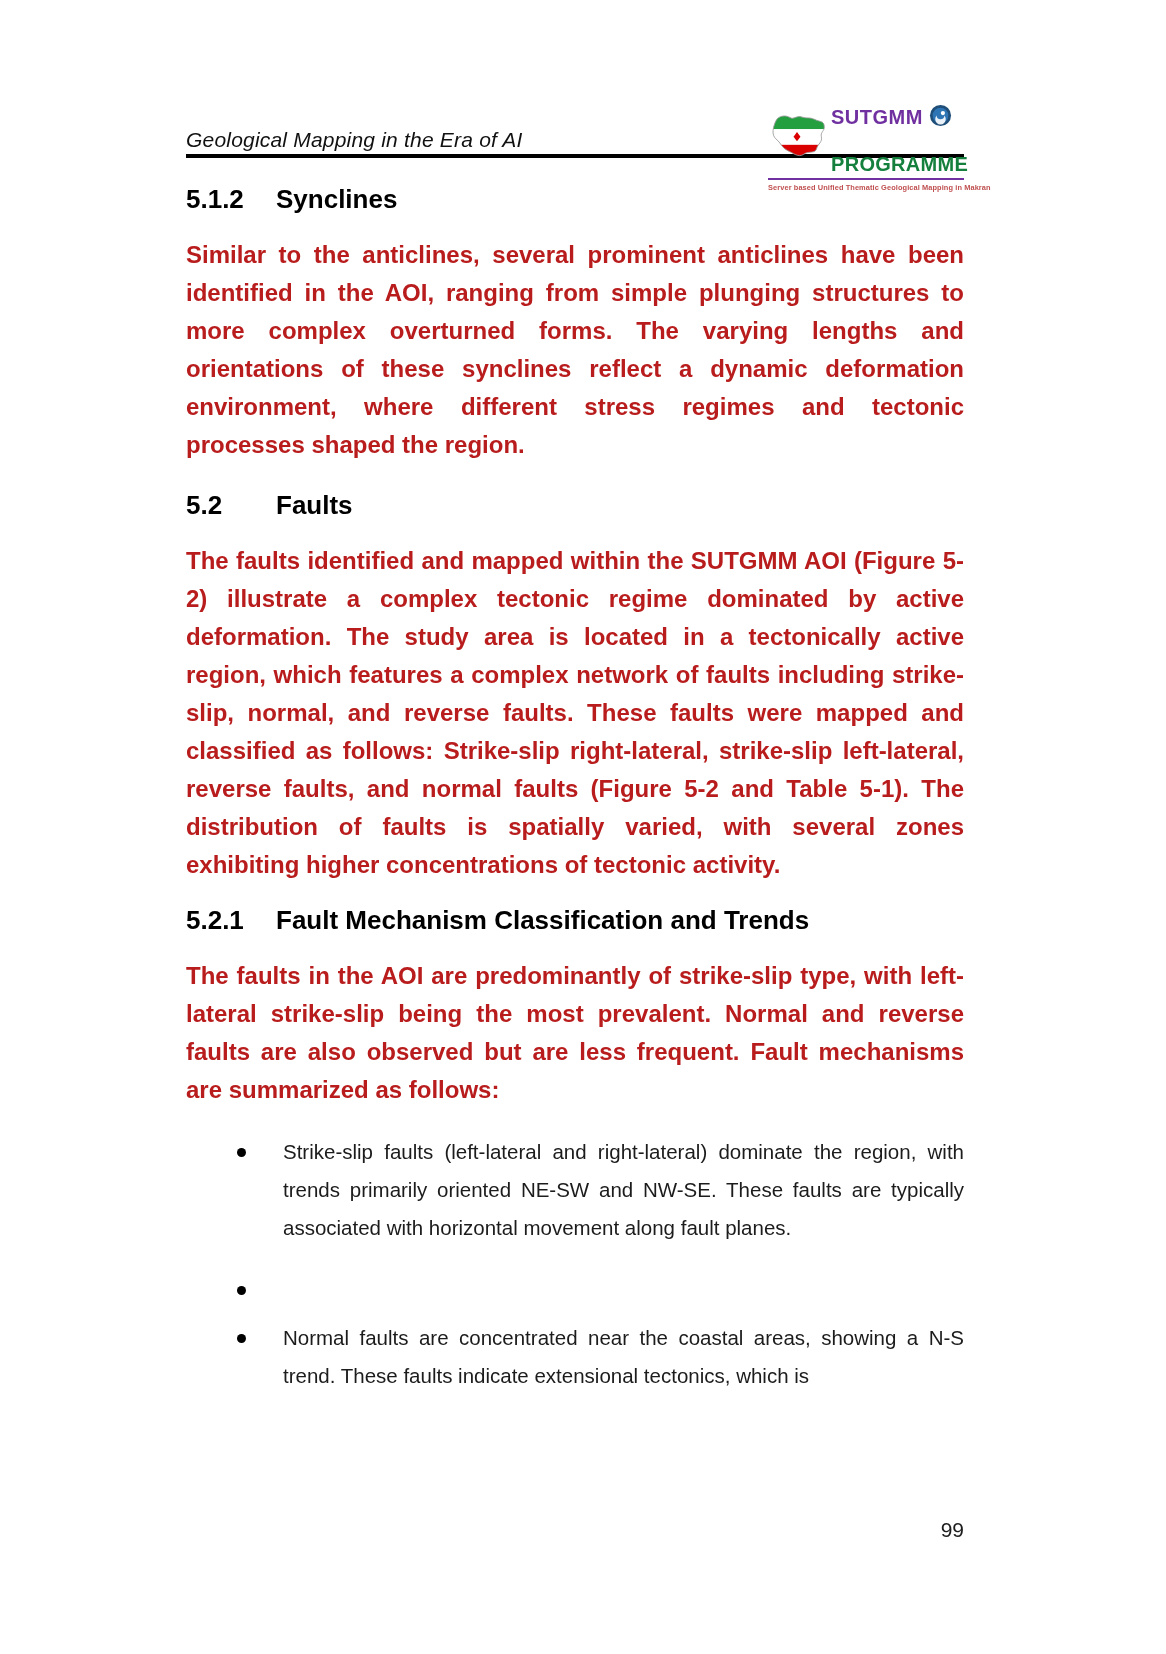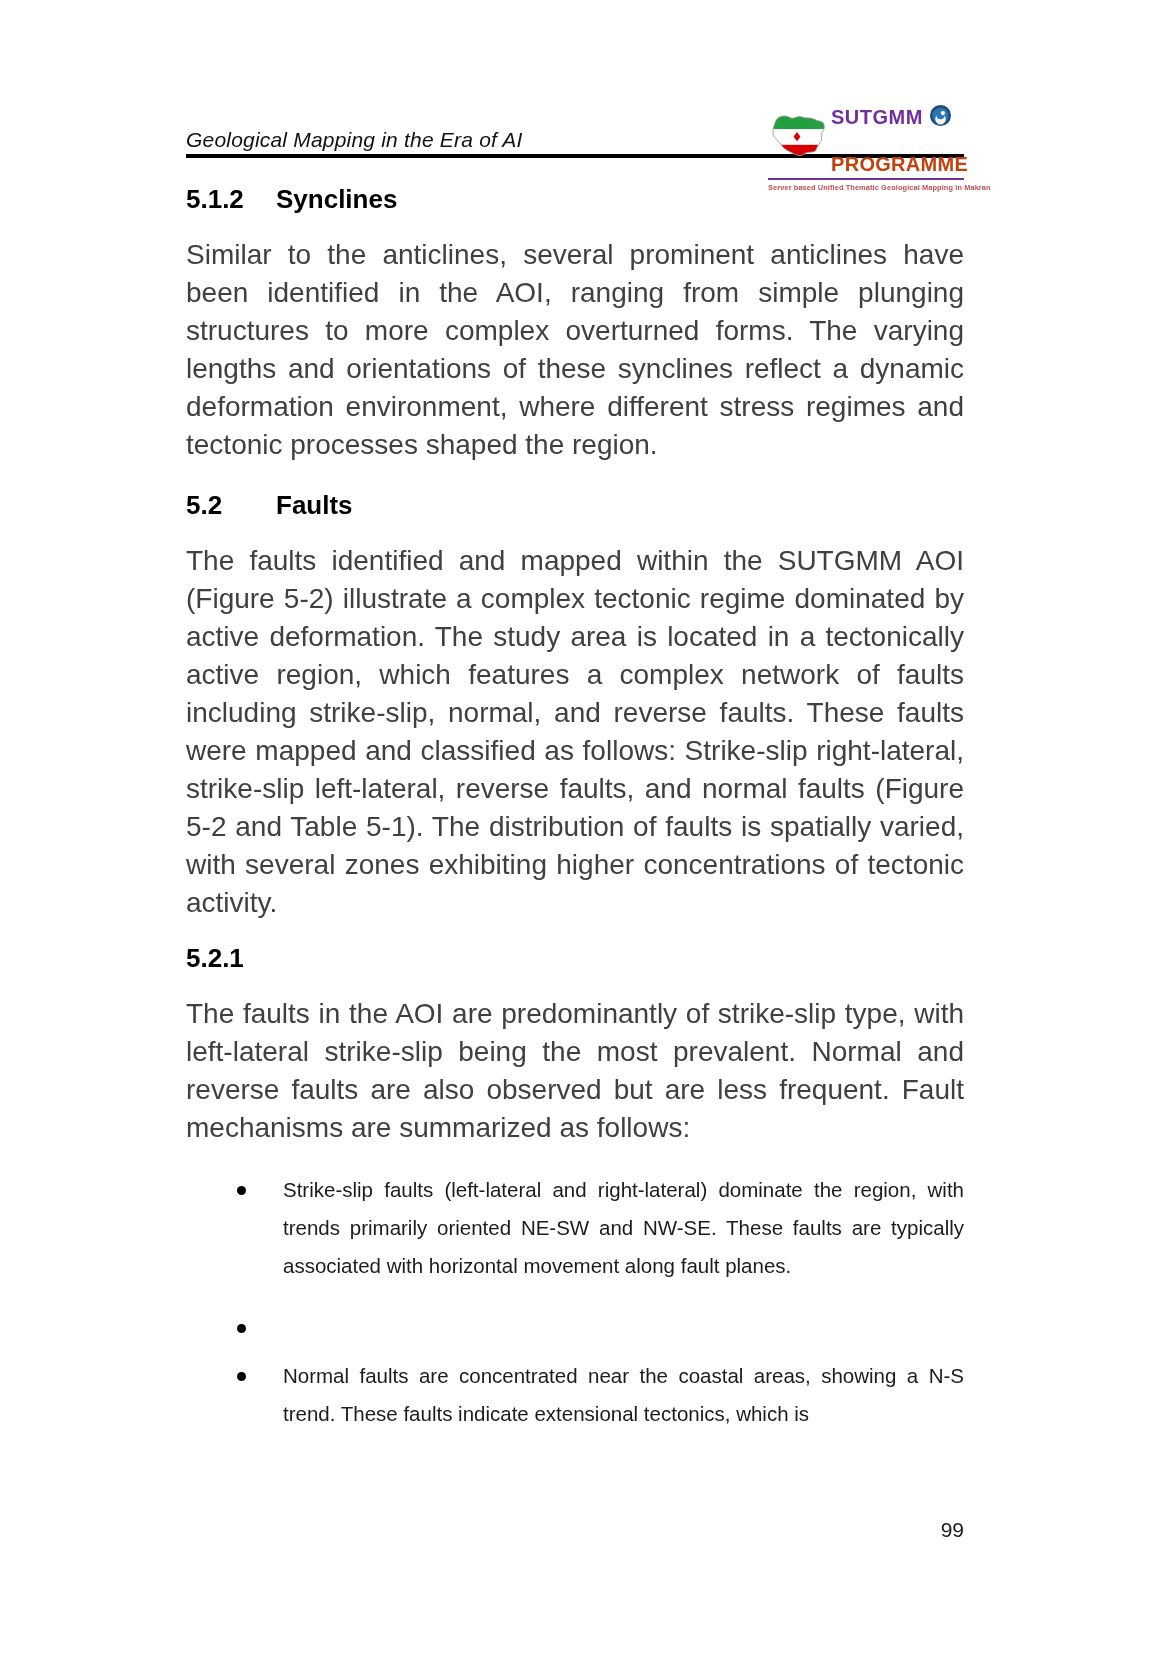--- a/index.html
+++ b/index.html
@@ -78,24 +78,25 @@
     font-size: 26px;
     color: #000;
     margin-top: 26px;
     margin-bottom: 21px;
   }
   .heading .sec-num {
     flex: 0 0 auto;
     width: 90px;
   }
   .para {
-    font-size: 28px;
+    font-size: 24px;
     line-height: 38px;
     text-align: justify;
-    color: #404040;
+    color: #b91c1c;
+    font-weight: bold;
   }
   .heading.tight { margin-top: 21px; }
 
   
   .bullets { margin-top: 4px; }
   .bullet-item {
     display: flex;
     margin-top: 24px;
   }
   .bullet-dot-cell {
@@ -159,21 +160,21 @@
             <span class="logo-name" style="color:#7030A0;">SUTGMM</span>
             <span>
               <svg width="23" height="23" viewBox="0 0 24 24">
                 <circle cx="12" cy="12" r="11" fill="#1F4E79"></circle>
                 <circle cx="12" cy="12" r="8.2" fill="#2E75B6"></circle>
                 <path d="M8,12 a4,4 0 1,0 8,0 a5.5,5.5 0 1,1 -8,0 Z" fill="#ffffff" opacity="0.9"></path>
                 <circle cx="14.5" cy="9.5" r="2.2" fill="#ffffff"></circle>
               </svg>
             </span>
           </span>
-          <span class="logo-name2" style="color:#c2410c;margin-top:24px;">PROGRAMME</span>
+          <span class="logo-name2" style="color:#15803d;margin-top:24px;">PROGRAMME</span>
         </span>
       </div>
       <div class="logo-underline" style="border-color:#7030A0;"></div>
       <div class="logo-tagline" style="color:#C05050;">Server based Unified Thematic Geological Mapping in Makran</div>
     </div>
   </div>
 
   <div class="rule"></div>
 
   <div class="heading">
@@ -183,20 +184,21 @@
   <p class="para">Similar to the anticlines, several prominent anticlines have been identified in the AOI, ranging from simple plunging structures to more complex overturned forms. The varying lengths and orientations of these synclines reflect a dynamic deformation environment, where different stress regimes and tectonic processes shaped the region.</p>
 
   <div class="heading">
     <span class="sec-num">5.2</span>
     <span class="sec-title">Faults</span>
   </div>
   <p class="para">The faults identified and mapped within the SUTGMM AOI (Figure 5-2) illustrate a complex tectonic regime dominated by active deformation. The study area is located in a tectonically active region, which features a complex network of faults including strike-slip, normal, and reverse faults. These faults were mapped and classified as follows: Strike-slip right-lateral, strike-slip left-lateral, reverse faults, and normal faults (Figure 5-2 and Table 5-1). The distribution of faults is spatially varied, with several zones exhibiting higher concentrations of tectonic activity.</p>
 
   <div class="heading tight">
     <span class="sec-num">5.2.1</span>
+    <span class="sec-title">Fault Mechanism Classification and Trends</span>
   </div>
   <p class="para">The faults in the AOI are predominantly of strike-slip type, with left-lateral strike-slip being the most prevalent. Normal and reverse faults are also observed but are less frequent. Fault mechanisms are summarized as follows:</p>
 
   <div class="bullets">
     <div class="bullet-item">
       <span class="bullet-dot-cell">
         <span class="bullet-dot"></span>
       </span>
       <span class="bullet-text">Strike-slip faults (left-lateral and right-lateral) dominate the region, with trends primarily oriented NE-SW and NW-SE. These faults are typically associated with horizontal movement along fault planes.</span>
     </div>

